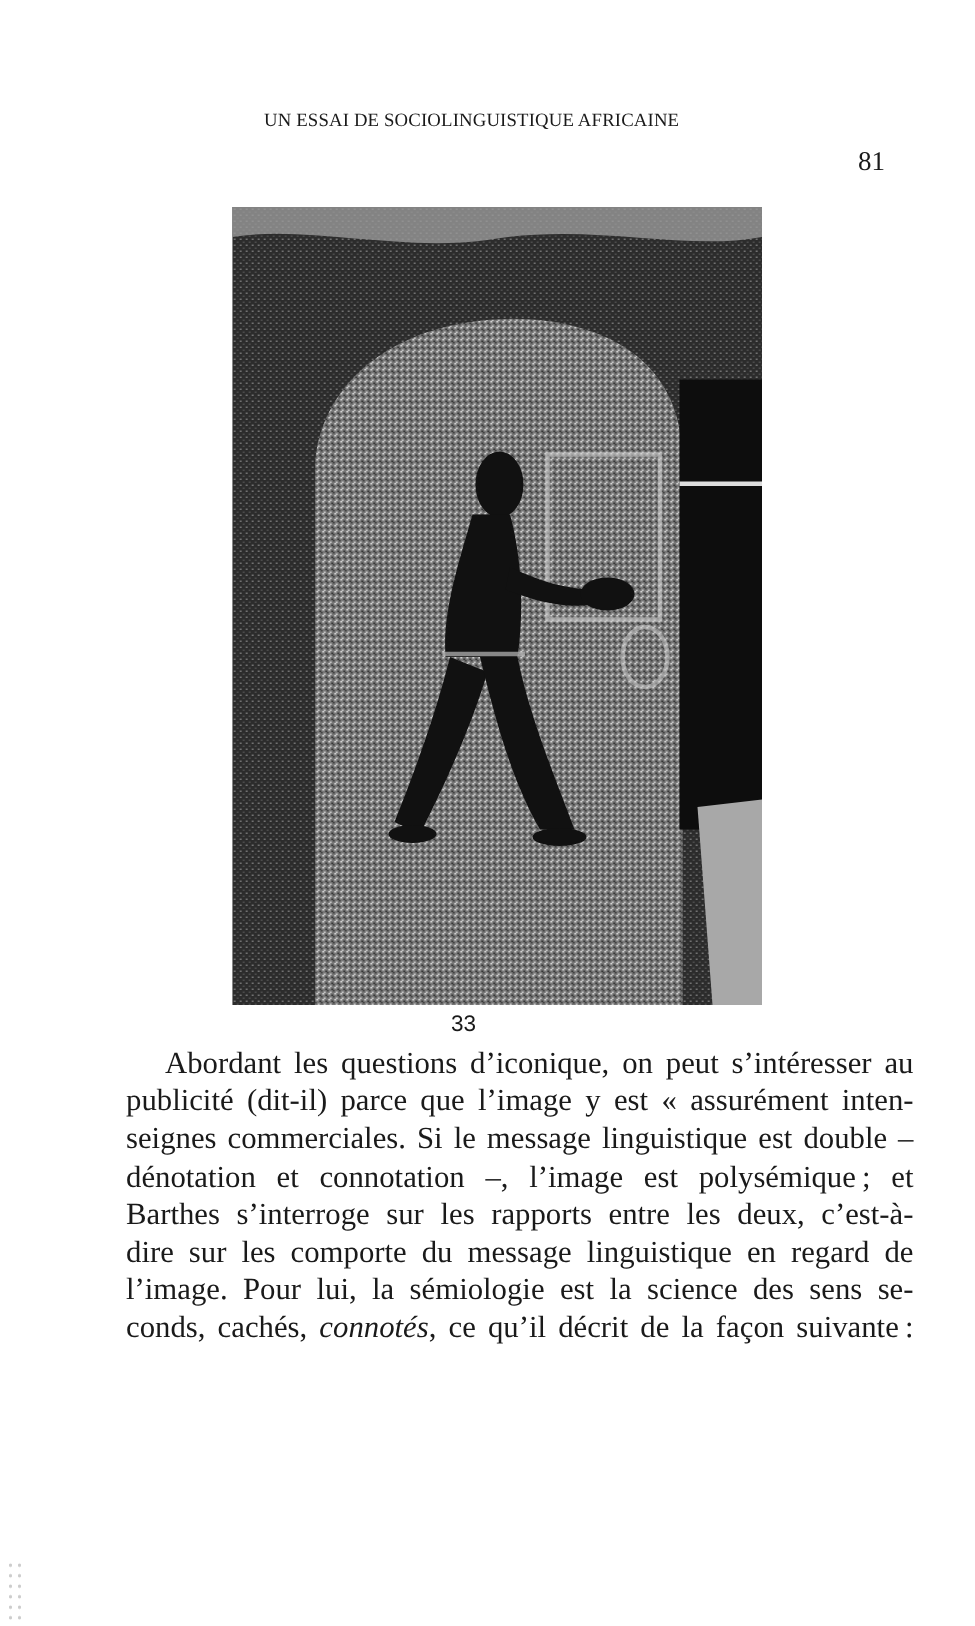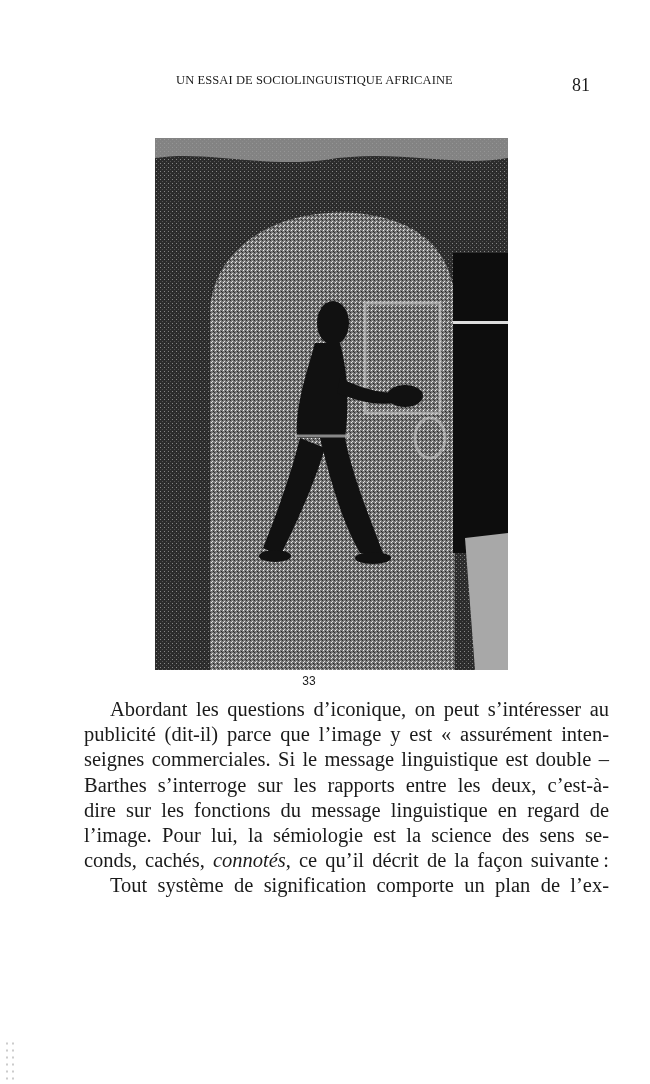--- a/index.html
+++ b/index.html
@@ -12,34 +12,34 @@
     color: #1a1a1a;
   }
   .running-head {
     position: absolute; left: 176px; top: 73px;
     font-size: 13px; letter-spacing: 0.1px;
     font-variant: small-caps;
     text-transform: uppercase;
     font-size: 12.5px;
   }
   .page-number {
-    position: absolute; left: 572px; top: 75px;
+    position: absolute; left: 572px; top: 97px;
     font-size: 18px;
   }
   .figure {
     position: absolute; left: 155px; top: 138px;
     width: 353px; height: 532px;
     background: #2a2a2a;
     overflow: hidden;
   }
   .figure svg { display: block; }
   .caption {
     position: absolute; left: 0; width: 618px; top: 674px;
     text-align: center; font-family: "Liberation Sans", sans-serif;
-    font-size: 12px;
+    font-size: 15px;
   }
   .body-text {
     position: absolute; left: 84px; top: 697px; width: 525px;
     font-size: 20.5px; line-height: 25.2px;
     text-align: justify;
   }
   .line { display: block; text-align: justify; text-align-last: justify; white-space: nowrap; }
   .line.indent { padding-left: 26px; }
   em { font-style: italic; }
   .scan-speck {
@@ -97,20 +97,20 @@
     <path d="M140 298 H195" stroke="#bbbbbb" stroke-width="3" opacity="0.7"></path>
   </svg>
 </div>
 
 <div class="caption">33</div>
 
 <div class="body-text">
   <span class="line indent">Abordant les questions d’iconique, on peut s’intéresser au</span>
   <span class="line">publicité (dit-il) parce que l’image y est « assurément inten-</span>
   <span class="line">seignes commerciales. Si le message linguistique est double –</span>
+  <span class="line">dénotation et connotation –, l’image est polysémique ; et</span>
   <span class="line">Barthes s’interroge sur les rapports entre les deux, c’est-à-</span>
-  <span class="line">dire sur les fonctions du message linguistique en regard de</span>
+  <span class="line">dire sur les comporte du message linguistique en regard de</span>
   <span class="line">l’image. Pour lui, la sémiologie est la science des sens se-</span>
   <span class="line"><span>conds, cachés, </span><em>connotés</em><span>, ce qu’il décrit de la façon suivante :</span></span>
-  <span class="line indent">Tout système de signification comporte un plan de l’ex-</span>
 </div>
 
 <div class="scan-speck"></div>
 
 </body></html>

